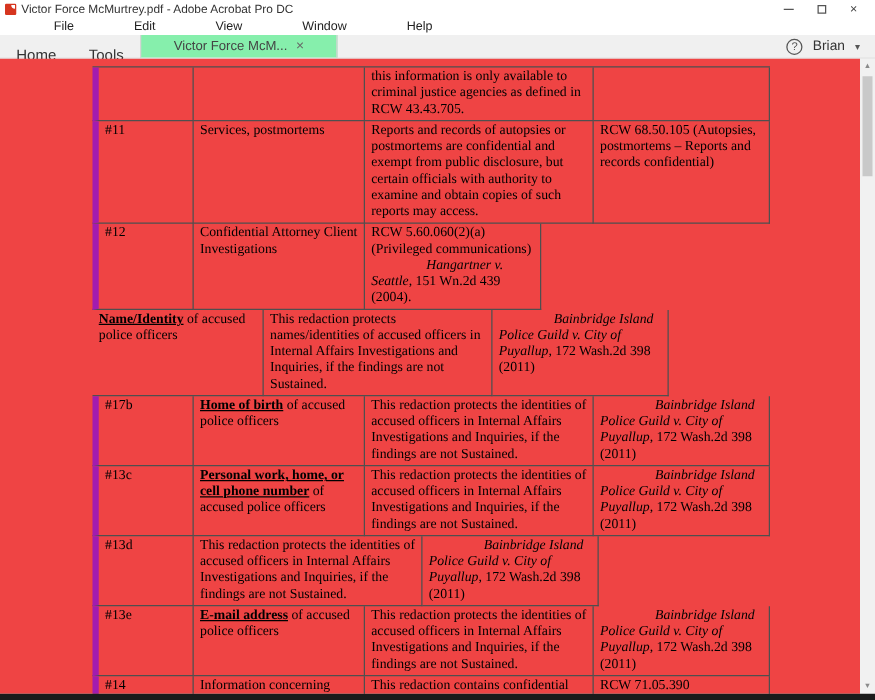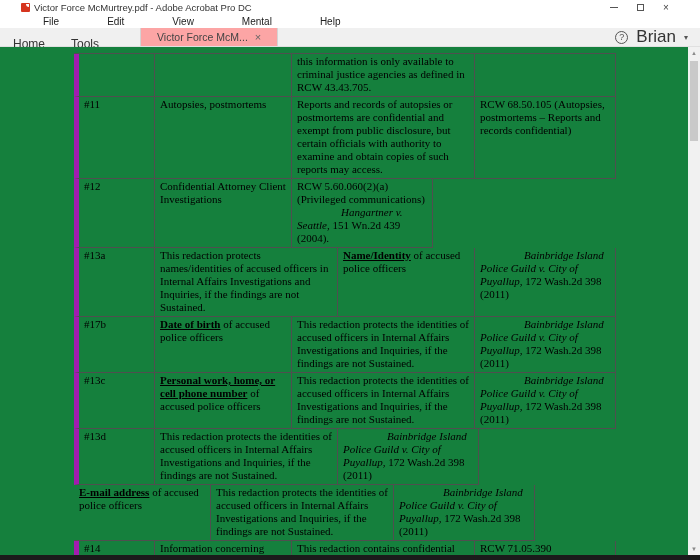--- a/index.html
+++ b/index.html
@@ -1,53 +1,53 @@
 <!DOCTYPE html>
 <html><head>
 <meta charset="utf-8">
 <style>
   * { margin:0; padding:0; box-sizing:border-box; }
   html,body { width:700px; height:560px; overflow:hidden; background:#fff;
               font-family:"Liberation Sans", sans-serif; position:relative; }
 
   
-  .titlebar { height:14px; display:flex; align-items:center; padding:0 21px;
+  .titlebar { height:14px; display:flex; align-items:center; padding:0 4px;
               background:#fff; font-size:9.5px; color:#333; }
   .acrobat-icon { width:9px; height:9px; background:#d6351f; border-radius:1px;
                   margin-right:4px; position:relative; flex:0 0 auto; }
   .acrobat-icon::after { content:""; position:absolute; right:1px; top:1px;
                   width:3px; height:3px; background:#fff; border-radius:0 0 0 3px; }
   .win-controls { margin-left:auto; display:flex; align-items:center; gap:0; }
   .win-btn { width:26px; height:13px; display:flex; align-items:center;
              justify-content:center; color:#444; font-size:10px; cursor:default; }
   .glyph-min { width:8px; border-top:1px solid #555; display:inline-block; }
   .glyph-restore { width:7px; height:7px; border:1px solid #555; display:inline-block; }
 
   .menubar { height:14px; display:flex; align-items:center; gap:13px;
              padding:0 8px; background:#fff; font-size:10px; color:#222; }
   .menubar span { cursor:default;padding-left:35px; }
 
   .tabbar { height:19px; background:#f0f0f0; display:flex; align-items:stretch;
             border-bottom:1px solid #e0e0e0; font-size:12px; color:#333; }
   .tab-plain { display:flex; align-items:center; padding:16px 13px; cursor:default; }
-  .doc-tab { display:flex; align-items:center; gap:7px; background:#fca5a5;
+  .doc-tab { display:flex; align-items:center; gap:7px; background:#86efac;
              border-left:1px solid #d4d4d4; border-right:1px solid #d4d4d4;
-             padding:0 16px; margin-left:28px; font-size:10.5px; color:#444; }
+             padding:0 26px; margin-left:0; font-size:10.5px; color:#444; }
   .doc-tab .close-x { color:#666; font-size:11px; line-height:1; }
   .tab-right { margin-left:auto; display:flex; align-items:center; gap:8px;
                padding-right:12px; }
   .help-circle { width:13px; height:13px; border:1px solid #555; border-radius:50%;
                  display:flex; align-items:center; justify-content:center;
                  font-size:9px; color:#555; }
-  .user-name { font-size:17px; color:#333; }
+  .user-name { font-size:11px; color:#333; }
   .caret { font-size:8px; color:#555; }
 
   
   .doc-area { position:absolute; top:47px; left:0; width:688px; height:508px;
-              background:#15803d; overflow:hidden;padding-left:36px; }
+              background:#ef4444; overflow:hidden;padding-left:36px; }
 
   .redaction-table { position:absolute; left:74px; top:6px; width:542px;
         border-top:1px solid #4f4f4f;
         font-family:"Liberation Serif", serif; font-size:11px; line-height:13px;
         color:#000; }
   .tr { display:flex; width:100%; }
   .td { border-right:1px solid #4f4f4f; border-bottom:1px solid #4f4f4f;
         padding:1px 4px 2px 5px; overflow:hidden; }
   .td.c1 { width:81px;  border-left:5px solid #a21caf; }
   .td.c2 { width:137px; }
@@ -91,21 +91,21 @@
         <span class="glyph-restore"></span>
       </span>
     <span class="win-btn">×</span>
   </span>
 </div>
 
 <div class="menubar">
   <span>File</span>
   <span>Edit</span>
   <span>View</span>
-  <span>Mental</span>
+  <span>Window</span>
   <span>Help</span>
 </div>
 
 <div class="tabbar">
   <span class="tab-plain">Home</span>
   <span class="tab-plain">Tools</span>
   <span class="doc-tab">
     <span>Victor Force  McM...</span>
     <span class="close-x">×</span>
   </span>
@@ -120,59 +120,59 @@
   <div class="redaction-table">
   <div class="tr">
     <div class="td c1"><span class="code"></span></div>
     <div class="td c2"><span class="em"></span><span class="rest"></span></div>
     <div class="td c3"><span class="exp">this information is only available to criminal justice agencies as defined in RCW 43.43.705.</span></div>
     <div class="td c4"><span class="pre"></span><span class="it"></span><span class="post"></span></div>
   </div>
 
   <div class="tr">
     <div class="td c1"><span class="code">#11</span></div>
-    <div class="td c2"><span class="em"></span><span class="rest">Autopsies, postmortems</span></div>
+    <div class="td c2"><span class="em"></span><span class="rest">Services, postmortems</span></div>
     <div class="td c3"><span class="exp">Reports and records of autopsies or postmortems are confidential and exempt from public disclosure, but certain officials with authority to examine and obtain copies of such reports may access.</span></div>
     <div class="td c4"><span class="pre">RCW 68.50.105 (Autopsies, postmortems – Reports and records confidential)</span><span class="it"></span><span class="post"></span></div>
   </div>
 
   <div class="tr">
     <div class="td c1"><span class="code">#12</span></div>
     <div class="td c2"><span class="em"></span><span class="rest">Confidential Attorney Client Investigations</span></div>
     <div class="td c4"><span class="pre">RCW 5.60.060(2)(a) (Privileged communications) </span><span class="it">Hangartner v. Seattle,</span><span class="post"> 151 Wn.2d 439 (2004).</span></div>
   </div>
 
   <div class="tr">
-    <div class="td c1"><span class="code">#13a</span></div>
+    <div class="td c2"><span class="em">Name/Identity</span><span class="rest"> of accused police officers</span></div>
     <div class="td c3"><span class="exp">This redaction protects names/identities of accused officers in Internal Affairs Investigations and Inquiries, if the findings are not Sustained.</span></div>
-    <div class="td c2"><span class="em">Name/Identity</span><span class="rest"> of accused police officers</span></div>
     <div class="td c4"><span class="pre"></span><span class="it">Bainbridge Island Police Guild v. City of Puyallup,</span><span class="post"> 172 Wash.2d 398 (2011)</span></div>
   </div>
 
   <div class="tr">
     <div class="td c1"><span class="code">#17b</span></div>
-    <div class="td c2"><span class="em">Date of birth</span><span class="rest"> of accused police officers</span></div>
+    <div class="td c2"><span class="em">Home of birth</span><span class="rest"> of accused police officers</span></div>
     <div class="td c3"><span class="exp">This redaction protects the identities of accused officers in Internal Affairs Investigations and Inquiries, if the findings are not Sustained.</span></div>
     <div class="td c4"><span class="pre"></span><span class="it">Bainbridge Island Police Guild v. City of Puyallup,</span><span class="post"> 172 Wash.2d 398 (2011)</span></div>
   </div>
 
   <div class="tr">
     <div class="td c1"><span class="code">#13c</span></div>
     <div class="td c2"><span class="em">Personal work, home, or cell phone number</span><span class="rest">  of accused police officers</span></div>
     <div class="td c3"><span class="exp">This redaction protects the identities of accused officers in Internal Affairs Investigations and Inquiries, if the findings are not Sustained.</span></div>
     <div class="td c4"><span class="pre"></span><span class="it">Bainbridge Island Police Guild v. City of Puyallup,</span><span class="post"> 172 Wash.2d 398 (2011)</span></div>
   </div>
 
   <div class="tr">
     <div class="td c1"><span class="code">#13d</span></div>
     <div class="td c3"><span class="exp">This redaction protects the identities of accused officers in Internal Affairs Investigations and Inquiries, if the findings are not Sustained.</span></div>
     <div class="td c4"><span class="pre"></span><span class="it">Bainbridge Island Police Guild v. City of Puyallup,</span><span class="post"> 172 Wash.2d 398 (2011)</span></div>
   </div>
 
   <div class="tr">
+    <div class="td c1"><span class="code">#13e</span></div>
     <div class="td c2"><span class="em">E-mail address</span><span class="rest"> of accused police officers</span></div>
     <div class="td c3"><span class="exp">This redaction protects the identities of accused officers in Internal Affairs Investigations and Inquiries, if the findings are not Sustained.</span></div>
     <div class="td c4"><span class="pre"></span><span class="it">Bainbridge Island Police Guild v. City of Puyallup,</span><span class="post"> 172 Wash.2d 398 (2011)</span></div>
   </div>
 
   <div class="tr">
     <div class="td c1"><span class="code">#14</span></div>
     <div class="td c2"><span class="em"></span><span class="rest">Information concerning Mental Health Services</span></div>
     <div class="td c3"><span class="exp">This redaction contains confidential information concerning services to either voluntary or involuntary recipients of mental health services.</span></div>
     <div class="td c4"><span class="pre">RCW 71.05.390 (Confidential information and records)</span><span class="it"></span><span class="post"></span></div>

